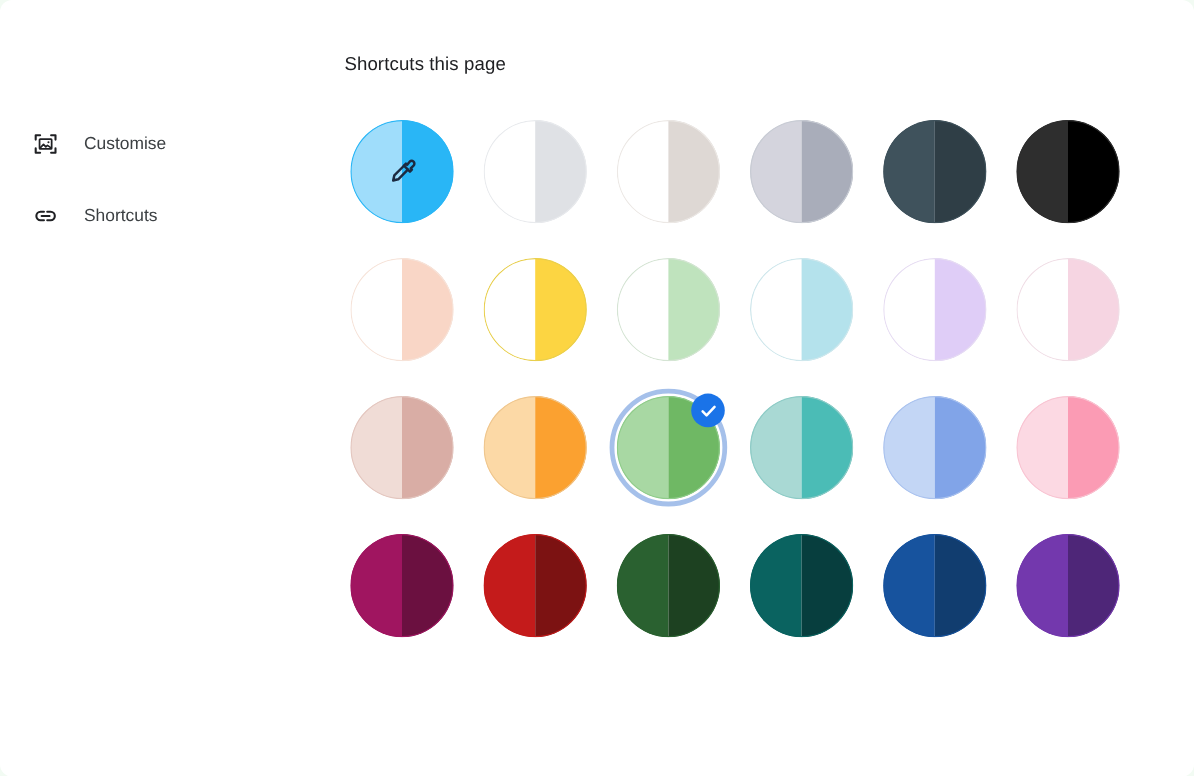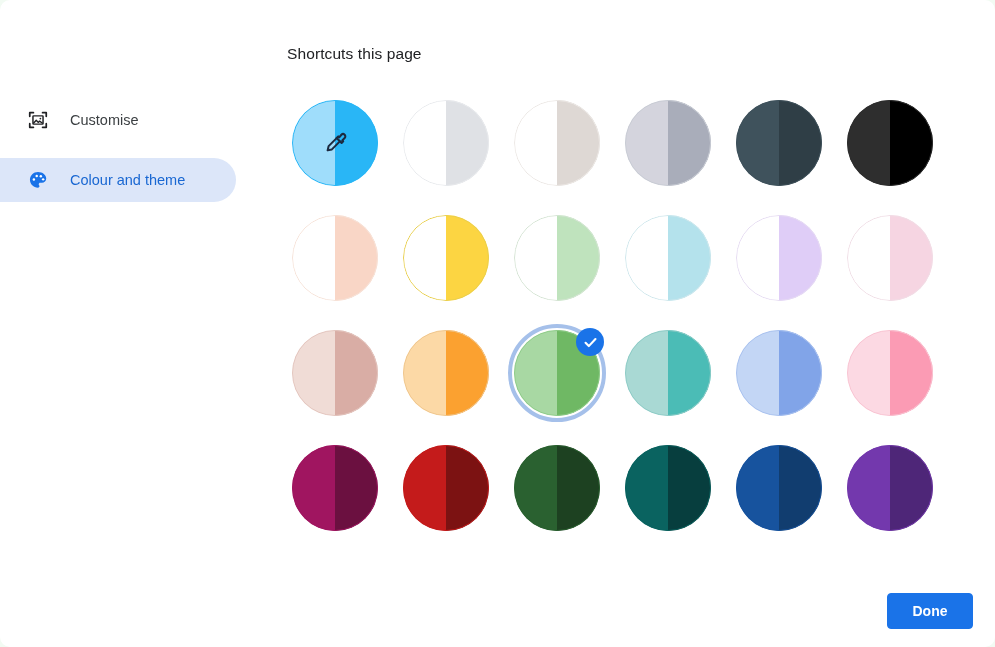--- a/index.html
+++ b/index.html
@@ -207,33 +207,31 @@
         <svg width="22" height="22" viewBox="0 0 24 24" fill="none" stroke="#202124" stroke-width="1.9" stroke-linecap="round" stroke-linejoin="round">
           <path d="M3 8V4h4M17 4h4v4M21 16v4h-4M7 20H3v-4"></path>
           <rect x="6.5" y="7.5" width="11" height="9" rx="0.6" stroke-width="1.6"></rect>
           <circle cx="14.6" cy="10.4" r="0.95" fill="#202124" stroke="none"></circle>
           <path d="M7.3 15.3l2.8-3 2.1 2.3 1.5-1.4 2.9 2.1" stroke-width="1.5" fill="none"></path>
         </svg>
       </span>
       <span class="side-label">Customise</span>
     </div>
 
-
-    <div class="side-item selected" style="background: rgb(220, 230, 249);">
+    <div class="side-item">
       <span class="side-icon">
-        <svg width="22" height="22" viewBox="0 0 24 24">
-          <path d="M12 3.2c-4.9 0-8.8 3.8-8.8 8.6 0 4.8 3.9 8.6 8.8 8.6 .92 0 1.6-.72 1.6-1.6 0-.42-.16-.78-.42-1.06-.26-.28-.4-.64-.4-1.04 0-.88.72-1.6 1.6-1.6h1.9c2.6 0 4.7-2.1 4.7-4.7 0-4.0-3.9-7.2-8.98-7.2z" fill="#1a73e8"></path>
-          <circle cx="7.5" cy="11.4" r="1.35" fill="#ffffff"></circle>
-          <circle cx="10.6" cy="7.7" r="1.35" fill="#ffffff"></circle>
-          <circle cx="15.1" cy="7.9" r="1.35" fill="#ffffff"></circle>
-          <circle cx="17.6" cy="11.3" r="1.3" fill="#ffffff"></circle>
+        <svg width="22" height="22" viewBox="0 0 24 24" fill="none" stroke="#202124" stroke-width="1.9" stroke-linecap="round">
+          <path d="M10.5 8.2H7.4a3.8 3.8 0 0 0 0 7.6h3.1"></path>
+          <path d="M13.5 8.2h3.1a3.8 3.8 0 0 1 0 7.6h-3.1"></path>
+          <path d="M8.4 12h7.2"></path>
         </svg>
       </span>
-      <span class="side-label" style="color: rgb(25, 103, 210);">Colour and theme</span>
+      <span class="side-label">Shortcuts</span>
     </div>
+
 
   </div>
 
   <div id="colour-grid">
       <div class="grid-row">
         <div class="swatch-cell">
           <div class="swatch">
             <div class="half-l" style="background: rgb(159, 221, 251);"></div>
             <div class="half-r" style="background: rgb(41, 182, 246);"></div>
             <div class="ring" style="border: 1px solid rgb(41, 182, 246);"></div>
@@ -415,16 +413,15 @@
           <div class="swatch">
             <div class="half-l" style="background: rgb(115, 56, 173);"></div>
             <div class="half-r" style="background: rgb(78, 38, 120);"></div>
             <div class="ring" style="border: 1px solid rgb(115, 56, 173);"></div>
           </div>
         </div>
       </div>
     </div>
 
   <div id="footer">
-    <div class="btn" id="done-button" style="background: rgb(26, 115, 232); border-color: rgb(26, 115, 232);">Done</div>
   </div>
 
 </div>
 
 </body></html>

